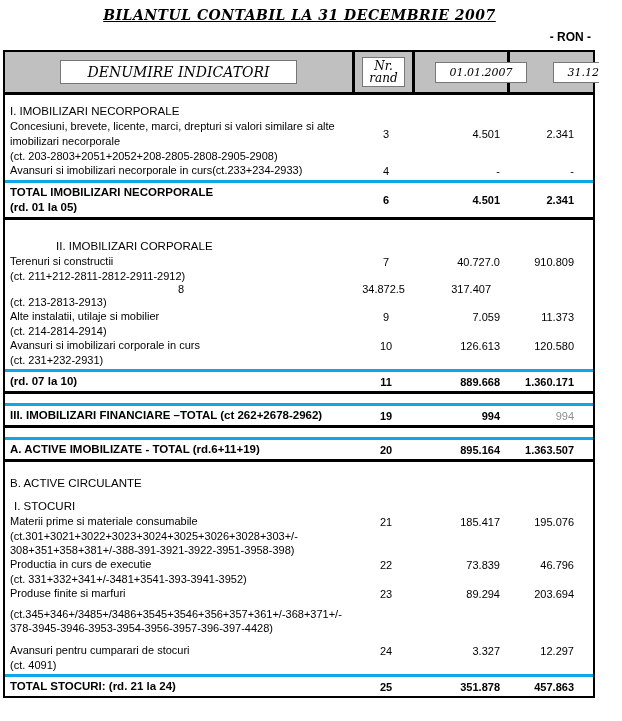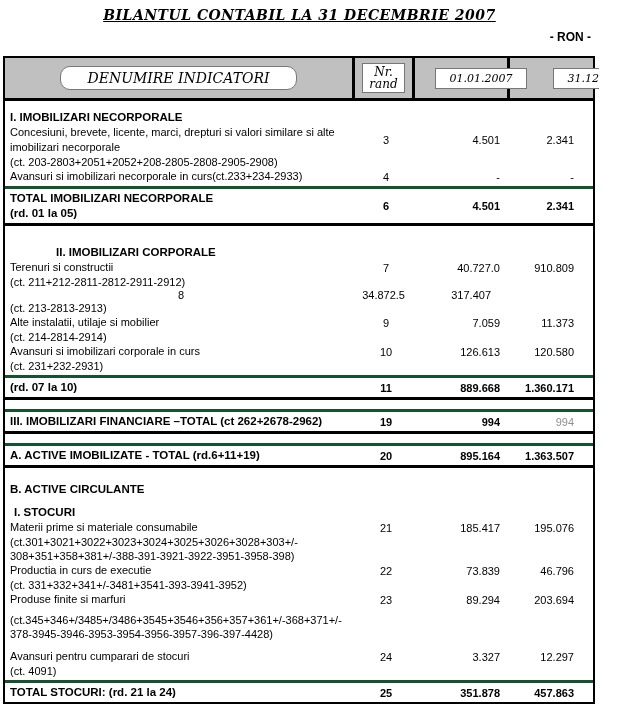--- a/index.html
+++ b/index.html
@@ -1,46 +1,46 @@
 <!DOCTYPE html>
 <html><head>
 <meta charset="utf-8">
 <style>
   html,body{margin:0;padding:0;background:#fff;}
   .page{position:relative;width:599px;height:721px;background:#fff;overflow:hidden;
         font-family:"Liberation Sans",sans-serif;color:#000;}
   .title{padding-top:7px;text-align:center;font-family:"DejaVu Serif",serif;
          font-style:italic;font-weight:bold;font-size:14px;letter-spacing:.5px;
          text-decoration:underline;}
-  .ron{text-align:right;font-weight:bold;font-size:12px;padding:7px 8px 12px 0;}
+  .ron{text-align:right;font-weight:bold;font-size:12px;padding:7px 8px 6px 0;}
   .btable{margin:0 4px 0 3px;border:2px solid #000;}
   
   .thead{display:grid;grid-template-columns:350px 60px 95px 1fr;background:#c0c0c0;
          border-bottom:3px solid #000;}
   .th{display:flex;align-items:center;justify-content:center;min-height:36px;
       border-right:3px solid #000;padding:2px 3px;}
   .th:last-child{border-right:none;}
   .hbox{background:#fff;border:1px solid #777;font-family:"DejaVu Serif",serif;
         font-style:italic;font-size:14px;text-align:center;padding:3px 10px;}
-  .th-ind .hbox{min-width:215px;border-radius:10px;}
+  .th-ind .hbox{min-width:215px;}
   .hbox-num{font-size:12px;line-height:12px;padding:2px 6px;}
   .hbox-date{font-size:11px;min-width:70px;margin-left:40px;}
   
   .row{}
   .rmain{display:grid;grid-template-columns:352px 58px 95px 1fr;align-items:center;}
   .labels{padding-left:5px;}
   .lbl{font-size:11px;line-height:15px;}
   .ct{font-size:11px;line-height:14px;padding-left:5px;}
   .cnum{text-align:center;font-size:11px;}
   .cv1{text-align:right;padding-right:10px;font-size:11px;}
   .cv2{text-align:right;padding-right:19px;font-size:11px;}
   .section{padding-top:9px;}
-  .section .lbl{font-weight:bold;font-size:11.5px;}
+  .section .lbl{font-weight:normal;font-size:11.5px;}
   .indent .labels{padding-left:9px;}
-  .total{border-top:3px solid #14532d;border-bottom:3px solid #000;padding:2px 0;}
+  .total{border-top:3px solid #0ea5e9;border-bottom:3px solid #000;padding:2px 0;}
   .total .lbl,.total .cnum,.total .cv1,.total .cv2{font-weight:bold;}
   .total .lbl{font-size:11.5px;}
   .muted{color:#8f8f8f;font-weight:normal !important;}
   .gap16{height:15px;} .gap12{height:11px;} .gap6{height:5px;} .band{height:9px;}
   .spaced .ct{margin-top:6px;}
   .spaced .ct + .ct{margin-top:0;margin-bottom:6px;}
   .mt8{margin-top:8px;}
   .pb2{padding-bottom:2px;}
 </style>
 </head>

